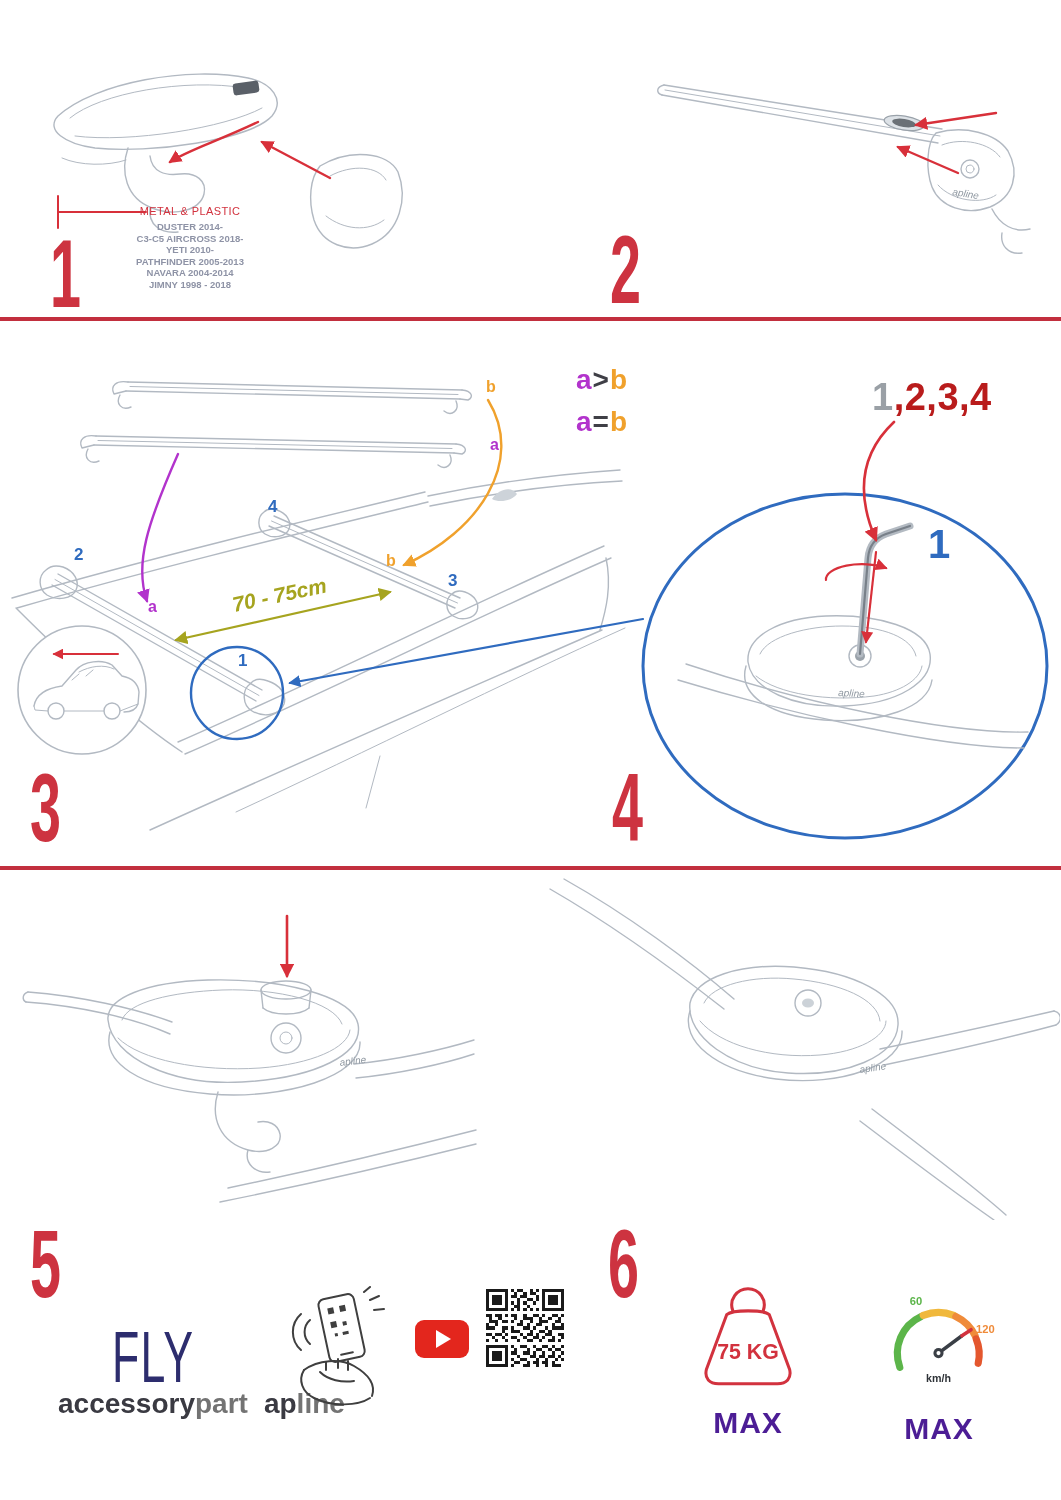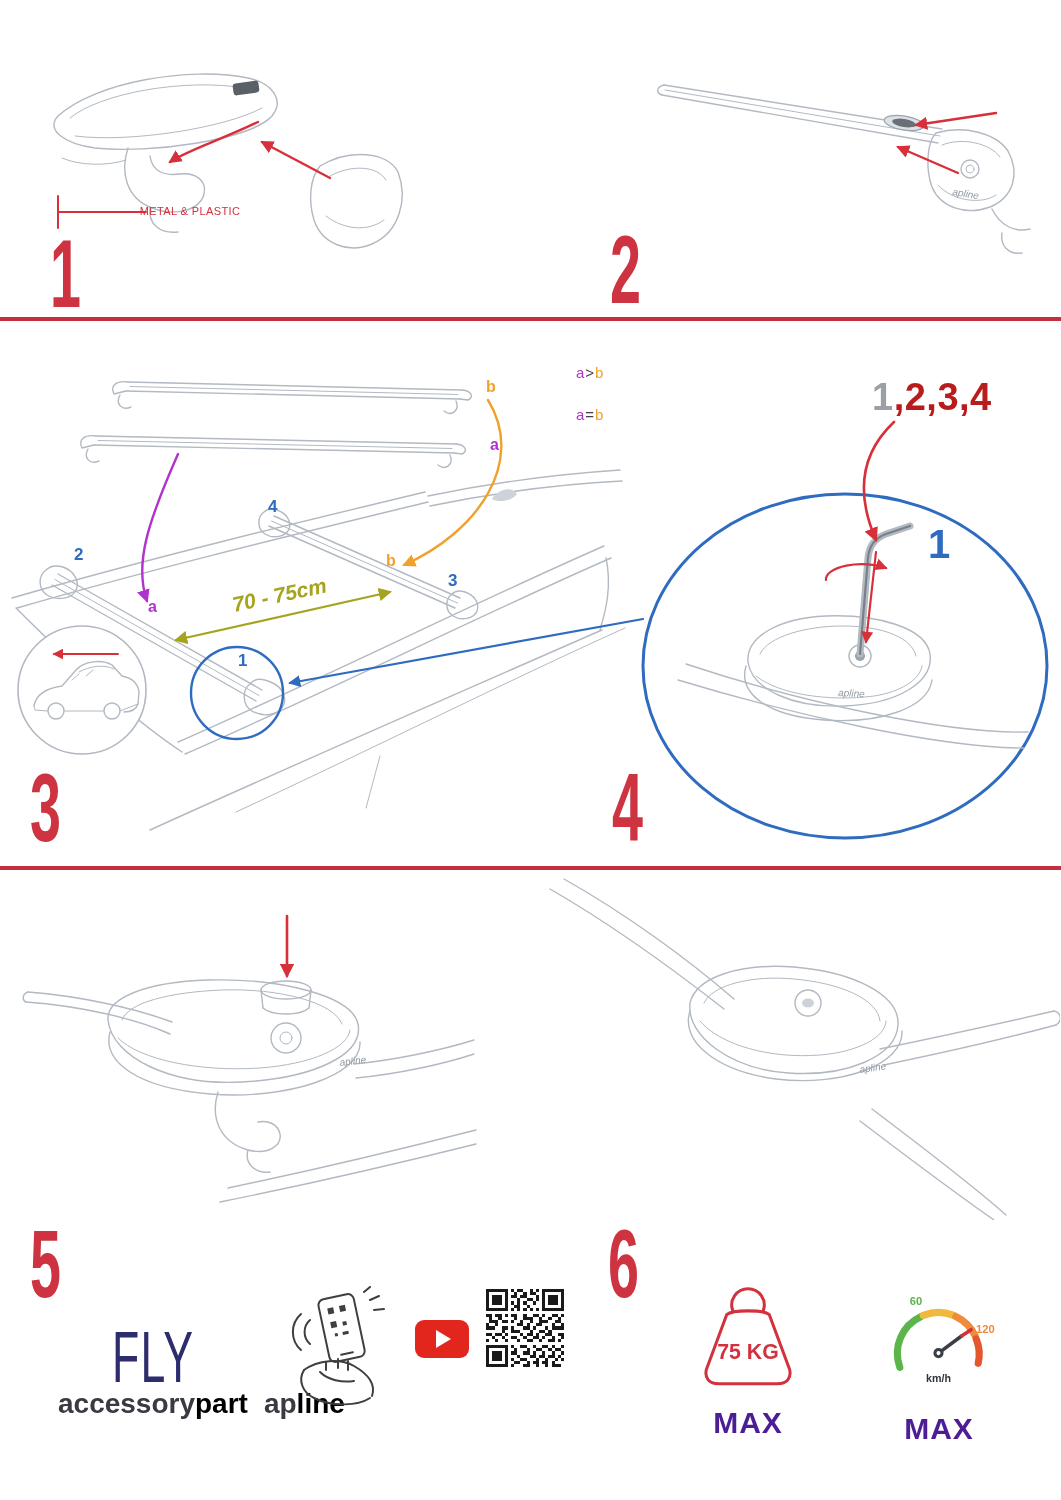--- a/index.html
+++ b/index.html
@@ -10,32 +10,32 @@
 
   .stepnum { position:absolute; font-size:96px; font-weight:700; color:#cd3340;
              line-height:0.8; transform:scaleX(0.58); transform-origin:left top; }
   .divider { position:absolute; left:0; width:1061px; height:4px; background:#c22f3e; }
 
   .material-label { position:absolute; left:95px; top:205px; width:190px; text-align:center;
                     color:#d2323e; font-weight:400; font-size:11px; letter-spacing:.4px; }
   .models { position:absolute; left:95px; top:221px; width:190px; text-align:center;
             color:#8e93a6; font-size:9.5px; line-height:11.5px; font-weight:700; }
 
-  .rule { position:absolute; font-size:15px; font-weight:400; letter-spacing:1px; }
+  .rule { position:absolute; font-size:28px; font-weight:700; letter-spacing:1px; }
   .c-purple { color:#b233cc; } .c-orange { color:#f0a12c; } .c-dark { color:#3f3f46; }
   .c-gray { color:#9aa0a6; } .c-blue { color:#b91c1c; }
 
   .sequence { position:absolute; left:872px; top:376px; font-size:38px; font-weight:700; letter-spacing:.5px; }
   .callout-1 { position:absolute; left:928px; top:522px; font-size:40px; font-weight:700; color:#2f6bbf; }
 
   .fly { position:absolute; left:112px; top:1316px; font-size:72px; font-weight:400;
          color:#2d2d6e; transform:scaleX(0.62); transform-origin:left top; letter-spacing:2px; }
   .brand-line { position:absolute; left:58px; top:1388px; font-size:28px; font-weight:700;
                 color:#3a3a42; display:flex; gap:16px; }
-  .brand-line .red { color:#000000; }
+  .brand-line .red { color:#737373; }
 
   .youtube { position:absolute; left:415px; top:1320px; width:54px; height:38px; background:#e3261d;
              border-radius:9px; display:flex; align-items:center; justify-content:center; }
   .yt-tri { width:0; height:0; border-left:15px solid #fff; border-top:9px solid transparent;
             border-bottom:9px solid transparent; margin-left:3px; }
 
   .max-label { position:absolute; font-weight:700; font-size:30px; color:#4c1d95; text-align:center; letter-spacing:1px; }
 
   svg { display:block; }
   svg text { font-family:"Liberation Sans", sans-serif; }
@@ -94,20 +94,28 @@
     <g>
       <path class="sk" d="M320,118 C350,100 388,104 398,124 C408,150 400,184 372,196 C348,206 322,196 314,172 C308,152 310,130 320,118 Z"></path>
       <path class="sk sk-thin" d="M330,128 C352,116 378,118 386,132"></path>
       <path class="sk sk-thin" d="M326,168 C344,182 368,184 384,172"></path>
     </g>
     <path class="red" marker-end="url(#m-red)" d="M330,130 L262,94"></path>
     <path class="red" marker-end="url(#m-red)" d="M258,74 C216,94 188,102 170,114"></path>
     <path class="red" style="stroke-width:2" d="M58,148 L58,180 M58,164 L146,164"></path>
   </svg>
   <div class="material-label">METAL &amp; PLASTIC</div>
+  <div class="models">
+    <div>DUSTER 2014-</div>
+    <div>C3-C5 AIRCROSS 2018-</div>
+    <div>YETI 2010-</div>
+    <div>PATHFINDER 2005-2013</div>
+    <div>NAVARA 2004-2014</div>
+    <div>JIMNY 1998 - 2018</div>
+  </div>
   <div class="stepnum" style="left:50px;top:236px">1</div>
 
   <svg class="abs" style="left:652px;top:45px" width="400" height="230" viewBox="0 0 400 230">
     <g>
       <path class="sk" d="M12,40 L290,84"></path>
       <path class="sk" d="M10,50 L286,98"></path>
       <path class="sk" d="M12,40 C4,42 4,48 10,50"></path>
       <path class="sk sk-thin" d="M13,45 L288,91"></path>
       <ellipse cx="252" cy="78" rx="20" ry="7" transform="rotate(9 252 78)" fill="#dde2e7" stroke="#9aa2aa" stroke-width="1.2"></ellipse>
       <ellipse cx="252" cy="78" rx="12" ry="4" transform="rotate(9 252 78)" fill="#6a7076"></ellipse>

